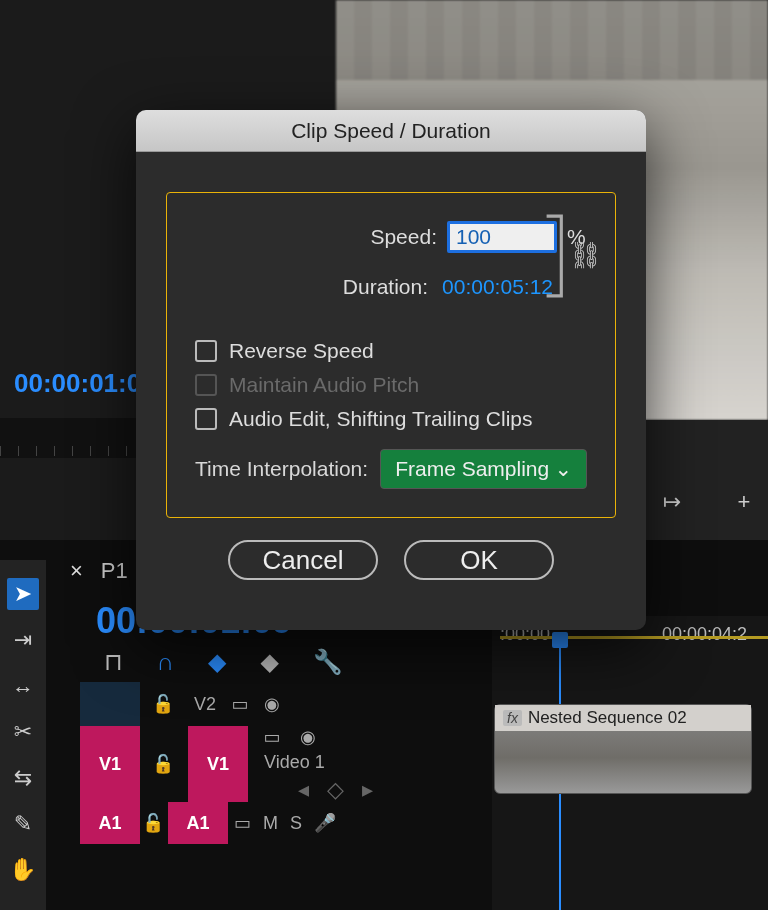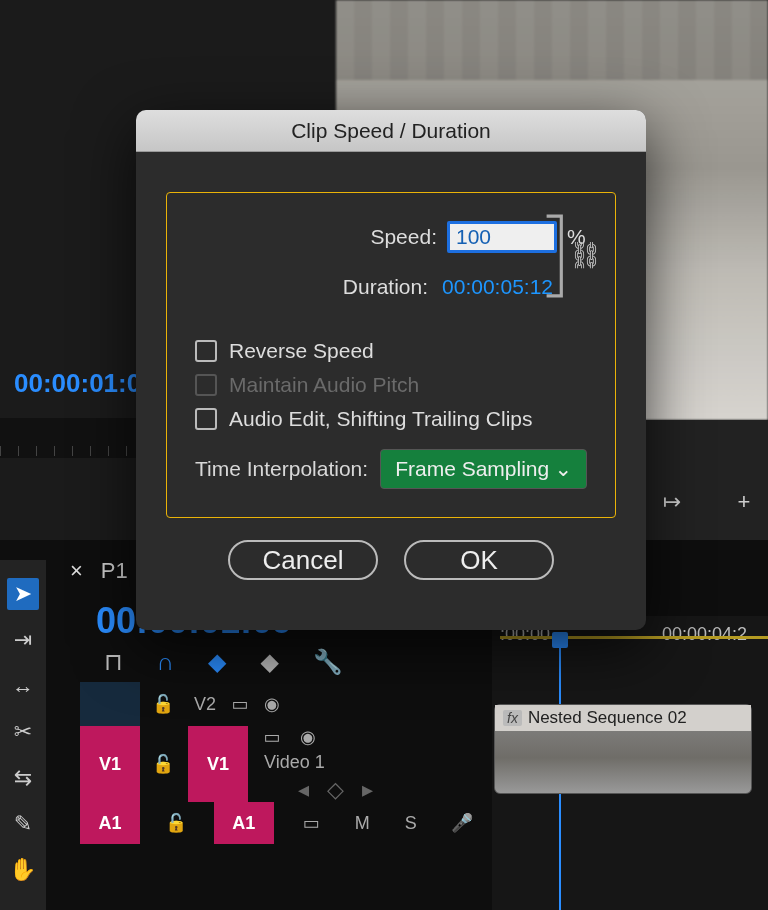--- a/index.html
+++ b/index.html
@@ -61,21 +61,21 @@
   .trk-row { display:flex; align-items:center; height:44px; gap:10px; }
   .trk-row.big { height:76px; }
   .blue-cell {
     width:60px; height:100%; background:#be185d; color:#fff; display:flex; align-items:center; justify-content:center; font-size:18px; font-weight:600;
   }
   .lock, .toggle { width:28px; text-align:center; font-size:18px; color:#aaa;}
   .eye { font-size:18px; color:#aaa;}
   .trk-label { font-size:18px; color:#aaa; padding-left:6px;}
   .badge-off { width:60px; height:100%; background:#2e78bf44; }
   .keyctrls { display:flex; gap:18px; color:#666; font-size:22px; padding-left:40px;}
-  .audio-row { display:flex; align-items:center; height:42px; gap:21px;justify-content:space-between;}
+  .audio-row { display:flex; align-items:center; height:42px; gap:0;}
   .aud-ctrl { font-size:18px; color:#aaa; margin:0 6px;}
   
   .tl-area {
     position:absolute; left:492px; top:616px; right:0; bottom:0; background:#161616;
   }
   .tl-ruler {
     height:46px; position:relative; color:#bbb; font-size:18px;
   }
   .tl-ruler .t0 { position:absolute; left:8px; top:8px;}
   .tl-ruler .t1 { position:absolute; right:21px; top:8px;}

